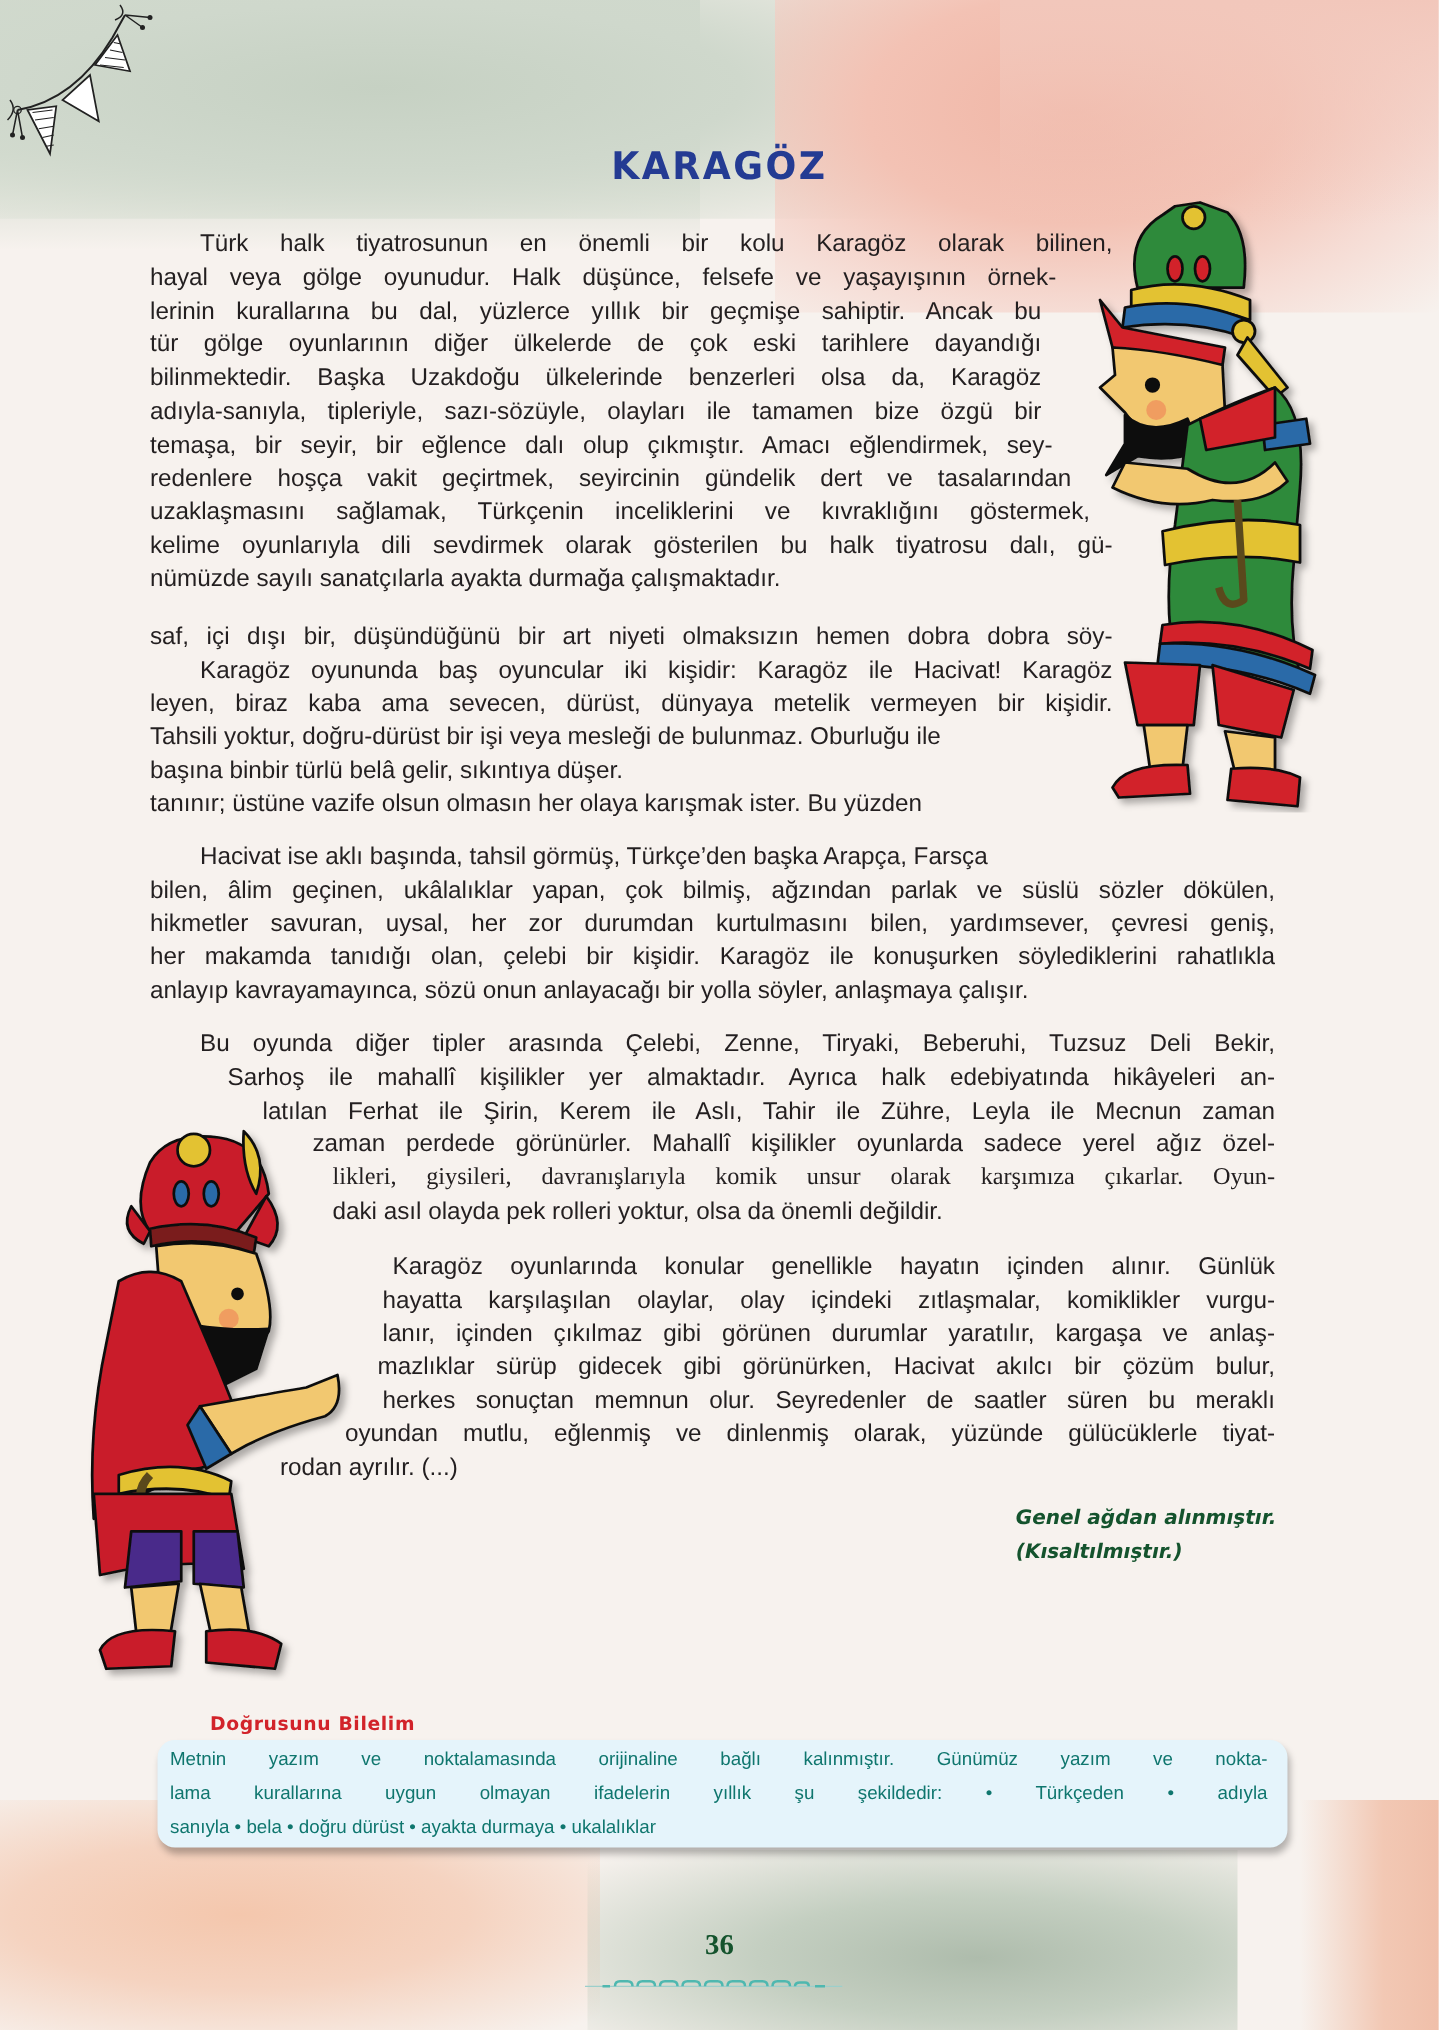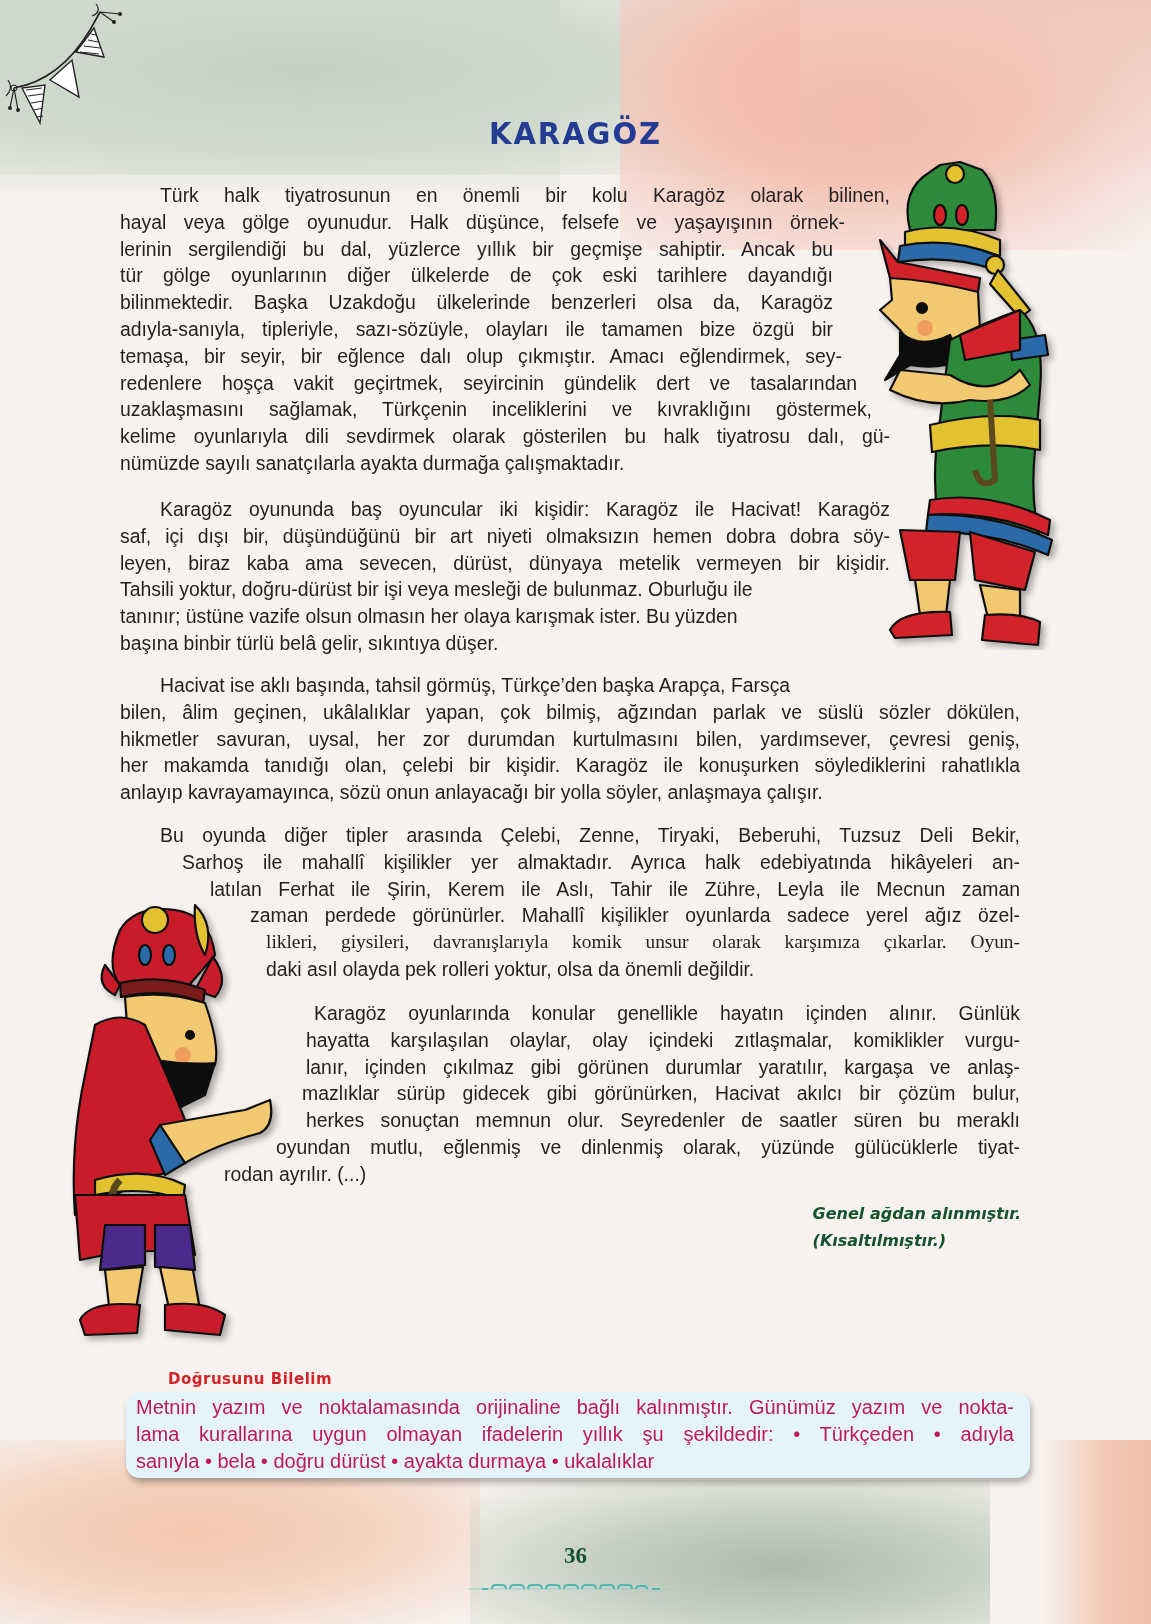--- a/index.html
+++ b/index.html
@@ -18,21 +18,21 @@
   .title { position:absolute; left:0; width:1151px; top:116px; text-align:center; font-family:"DejaVu Sans", sans-serif; font-weight:900; font-size:29px; color:#243b93; letter-spacing:2px; transform:scaleY(1.05); }
 
   .text { position:absolute; font-family:"Liberation Sans", sans-serif; font-size:19.4px; line-height:26.8px; color:#231f20; }
   .line { display:block; white-space:nowrap; }
   .just { text-align:justify; text-align-last:justify; display:block; white-space:normal; }
 
   .source { position:absolute; right:130px; top:1200px; text-align:left; font-family:"DejaVu Sans", sans-serif; font-style:italic; font-weight:bold; font-size:16px; line-height:27px; color:#14532d; }
 
   .note-title { position:absolute; left:168px; top:1370px; font-family:"DejaVu Sans", sans-serif; font-weight:bold; font-size:15px; color:#d2232a; letter-spacing:.5px; }
   .note-box { position:absolute; left:126px; top:1392px; width:904px; height:86px; background:#e5f4fb; border-radius:14px; box-shadow:2px 5px 6px rgba(0,0,0,0.28); }
-  .note-text { position:absolute; left:136px; top:1394px; width:878px; font-family:"Liberation Sans", sans-serif; font-size:20px; line-height:27px; color:#be185d; }
+  .note-text { position:absolute; left:136px; top:1394px; width:878px; font-family:"Liberation Sans", sans-serif; font-size:15px; line-height:27px; color:#0f766e; }
 
   .page-num { position:absolute; left:0; width:1151px; top:1543px; text-align:center; font-family:"Liberation Serif", serif; font-weight:bold; font-size:23px; color:#14532d; }
   .page-deco { position:absolute; left:468px; top:1583px; width:206px; height:10px; }
 
   .puppet { position:absolute; }
 </style>
 </head>
 <body>
 
 <div class="bg bg-green-top2"></div>
@@ -57,38 +57,38 @@
   <path d="M96 4 Q102 12 92 16 M100 12 L120 14 M100 12 L114 22" fill="none" stroke="#222" stroke-width="1.2"></path>
   <circle cx="120" cy="14" r="2" fill="#222"></circle>
     <circle cx="114" cy="22" r="2" fill="#222"></circle>
 </svg>
 
 <div class="title">KARAGÖZ</div>
 
 <div class="text" style="left:120px; top:182px; width:770px;">
   <span class="just" style="padding-left:40px;">Türk halk tiyatrosunun en önemli bir kolu Karagöz olarak bilinen,</span>
   <span class="just" style="width:725px;">hayal veya gölge oyunudur. Halk düşünce, felsefe ve yaşayışının örnek-</span>
-  <span class="just" style="width:713px;">lerinin sergilendiği bu dal, yüzlerce yıllık bir geçmişe sahiptir. Ancak bu</span>
+  <span class="just" style="width:713px;">lerinin kurallarına bu dal, yüzlerce yıllık bir geçmişe sahiptir. Ancak bu</span>
   <span class="just" style="width:713px;">tür gölge oyunlarının diğer ülkelerde de çok eski tarihlere dayandığı</span>
   <span class="just" style="width:713px;">bilinmektedir. Başka Uzakdoğu ülkelerinde benzerleri olsa da, Karagöz</span>
   <span class="just" style="width:713px;">adıyla-sanıyla, tipleriyle, sazı-sözüyle, olayları ile tamamen bize özgü bir</span>
   <span class="just" style="width:722px;">temaşa, bir seyir, bir eğlence dalı olup çıkmıştır. Amacı eğlendirmek, sey-</span>
   <span class="just" style="width:737px;">redenlere hoşça vakit geçirtmek, seyircinin gündelik dert ve tasalarından</span>
   <span class="just" style="width:752px;">uzaklaşmasını sağlamak, Türkçenin inceliklerini ve kıvraklığını göstermek,</span>
   <span class="just" style="width:770px;">kelime oyunlarıyla dili sevdirmek olarak gösterilen bu halk tiyatrosu dalı, gü-</span>
   <span class="line">nümüzde sayılı sanatçılarla ayakta durmağa çalışmaktadır.</span>
 </div>
 
 <div class="text" style="left:120px; top:496px; width:770px;">
+  <span class="just" style="width:770px;">saf, içi dışı bir, düşündüğünü bir art niyeti olmaksızın hemen dobra dobra söy-</span>
   <span class="just" style="padding-left:40px;">Karagöz oyununda baş oyuncular iki kişidir: Karagöz ile Hacivat! Karagöz</span>
-  <span class="just" style="width:770px;">saf, içi dışı bir, düşündüğünü bir art niyeti olmaksızın hemen dobra dobra söy-</span>
   <span class="just" style="width:770px;">leyen, biraz kaba ama sevecen, dürüst, dünyaya metelik vermeyen bir kişidir.</span>
   <span class="line">Tahsili yoktur, doğru-dürüst bir işi veya mesleği de bulunmaz. Oburluğu ile</span>
+  <span class="line">başına binbir türlü belâ gelir, sıkıntıya düşer.</span>
   <span class="line">tanınır; üstüne vazife olsun olmasın her olaya karışmak ister. Bu yüzden</span>
-  <span class="line">başına binbir türlü belâ gelir, sıkıntıya düşer.</span>
 </div>
 
 <div class="text" style="left:120px; top:672px; width:900px;">
   <span class="line" style="padding-left:40px;">Hacivat ise aklı başında, tahsil görmüş, Türkçe’den başka Arapça, Farsça</span>
   <span class="just" style="width:900px;">bilen, âlim geçinen, ukâlalıklar yapan, çok bilmiş, ağzından parlak ve süslü sözler dökülen,</span>
   <span class="just" style="width:900px;">hikmetler savuran, uysal, her zor durumdan kurtulmasını bilen, yardımsever, çevresi geniş,</span>
   <span class="just" style="width:900px;">her makamda tanıdığı olan, çelebi bir kişidir. Karagöz ile konuşurken söylediklerini rahatlıkla</span>
   <span class="line">anlayıp kavrayamayınca, sözü onun anlayacağı bir yolla söyler, anlaşmaya çalışır.</span>
 </div>
 

